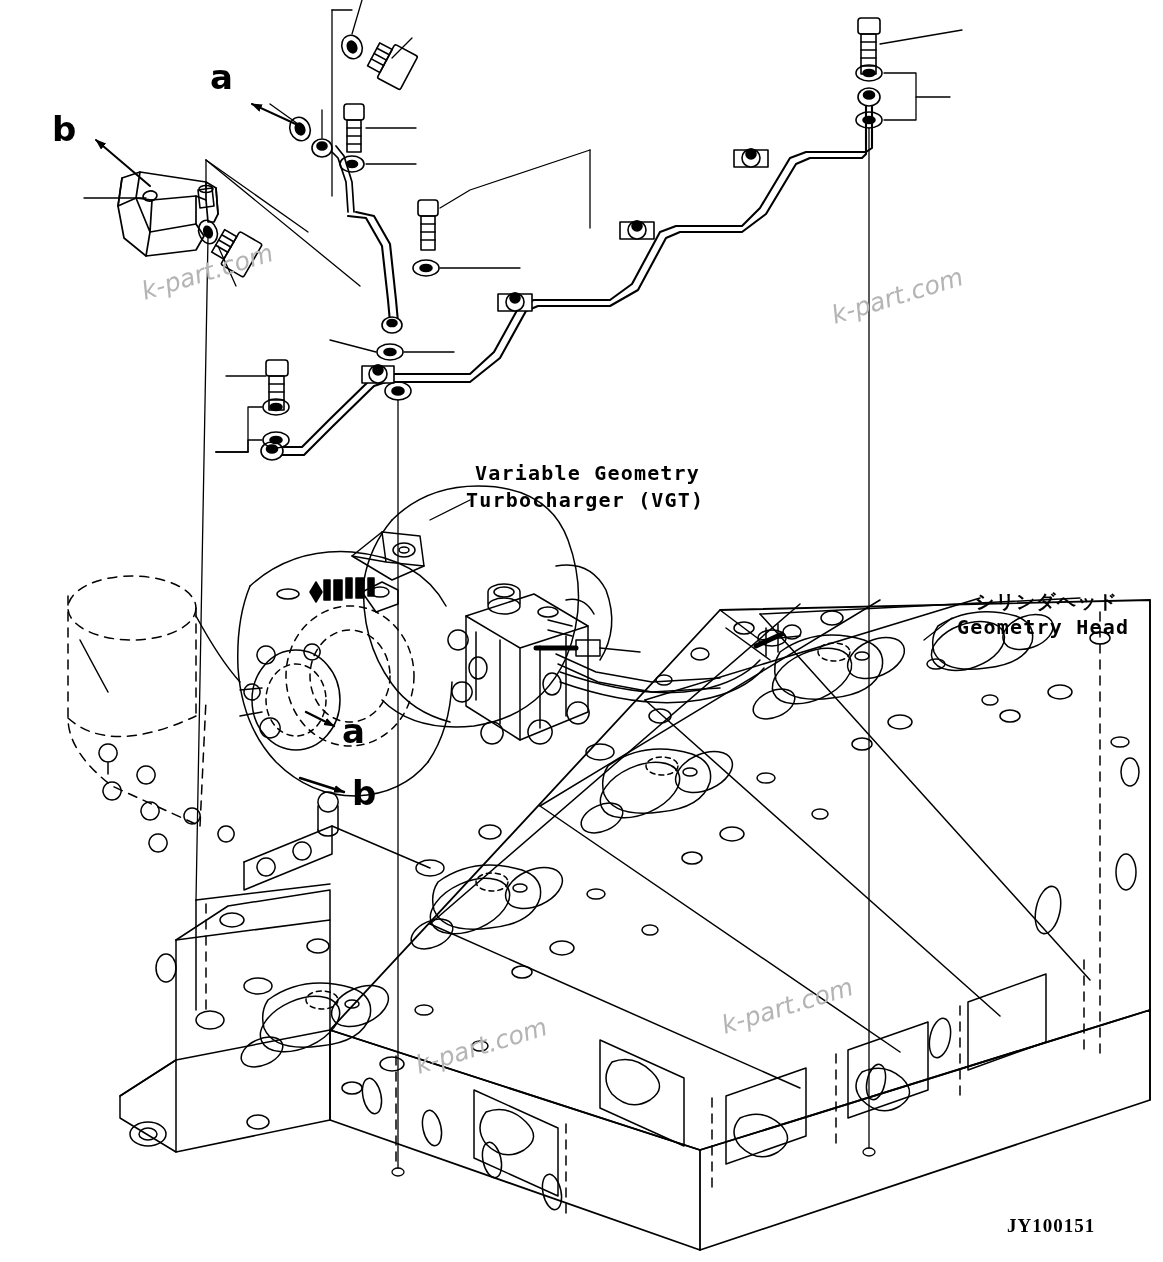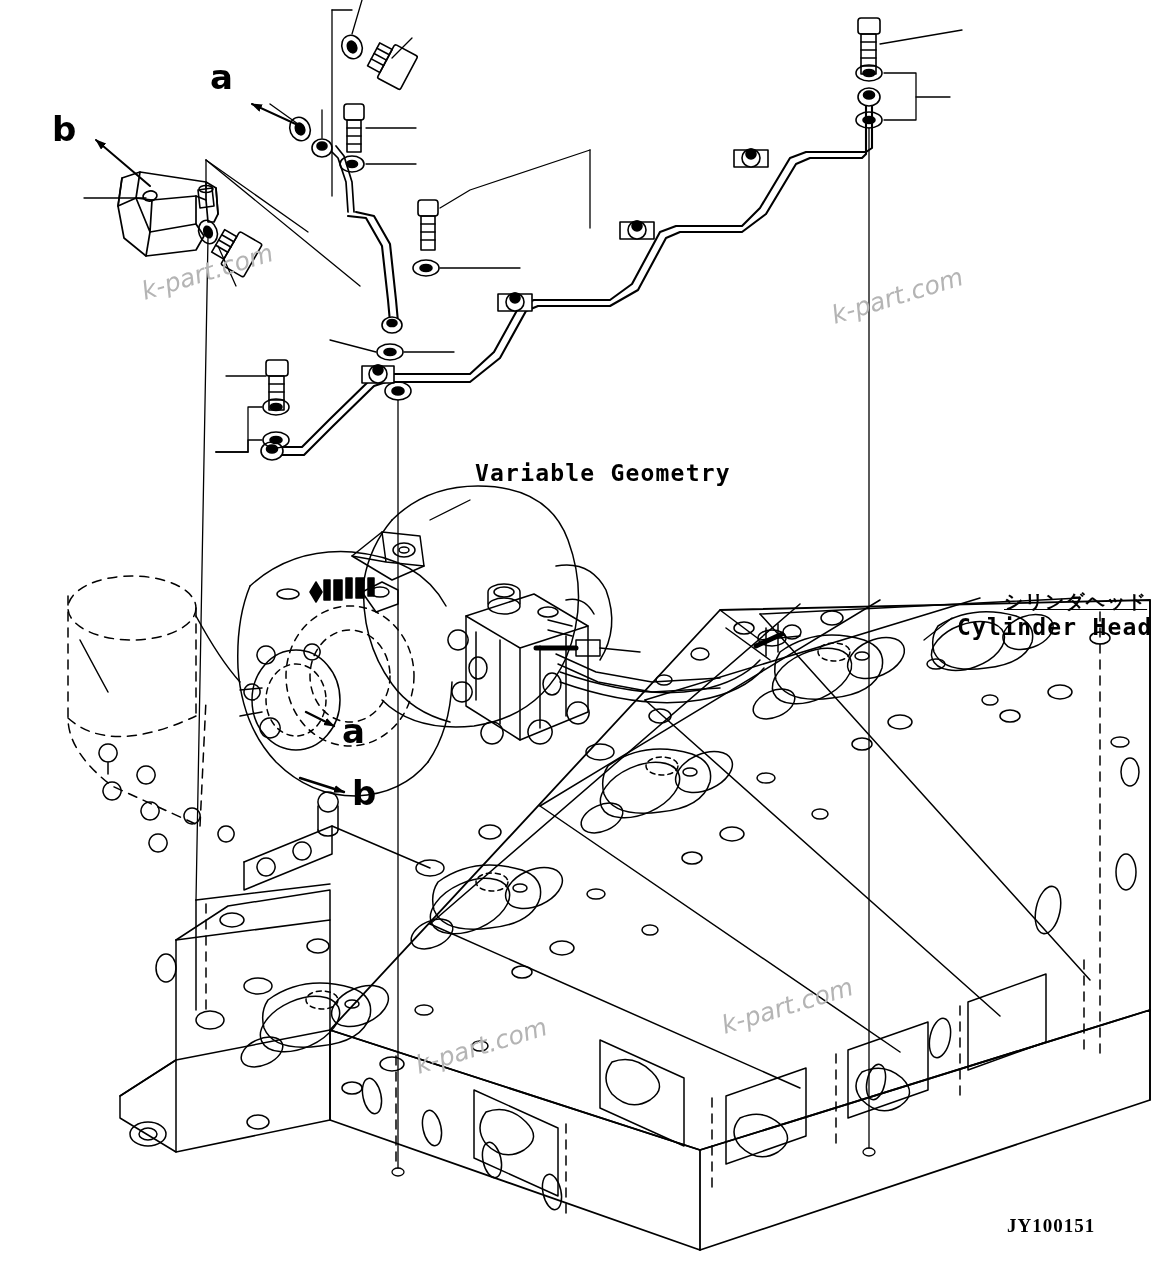--- a/index.html
+++ b/index.html
@@ -10,21 +10,21 @@
   }
   #sheet{position:absolute;left:0;top:0;width:1163px;height:1262px;background:#ffffff;}
   svg{position:absolute;left:0;top:0;}
   .lbl{position:absolute;white-space:pre;color:#000;}
   .callout{
     font-family:"DejaVu Sans","Liberation Sans",sans-serif;
     font-weight:700;font-size:34px;line-height:1;letter-spacing:0;
   }
   .cap{
     font-family:"DejaVu Sans Mono","Liberation Mono",monospace;
-    font-weight:700;font-size:23px;line-height:25px;letter-spacing:1.2px;
+    font-weight:700;font-size:20px;line-height:25px;letter-spacing:1.2px;
   }
   .cap-jp{
     font-family:"DejaVu Sans","Liberation Sans",sans-serif;
     font-weight:700;font-size:19px;line-height:24px;letter-spacing:1px;
   }
   .dwgno{
     font-family:Liberation Serif, serif;
     font-weight:700;font-size:19px;letter-spacing:1px;
   }
   .wm{
@@ -539,23 +539,24 @@
 
   </g>
 </svg>
 
 <div class="lbl callout" style="left:210px;top:60px;">a</div>
 <div class="lbl callout" style="left:52px;top:112px;">b</div>
 <div class="lbl callout" style="left:342px;top:714px;">a</div>
 <div class="lbl callout" style="left:352px;top:776px;">b</div>
 
 <div class="lbl cap" style="left:475px;top:461px;">Variable Geometry</div>
-
-<div class="lbl cap-jp" style="left:1004px;top:589px;text-decoration:underline;">シリンダヘッド</div>
-<div class="lbl cap" style="left:957px;top:615px;">Cylinder Head</div>
+<div class="lbl cap" style="left:466px;top:488px;">Turbocharger (VGT)</div>
+
+<div class="lbl cap-jp" style="left:975px;top:589px;">シリンダヘッド</div>
+<div class="lbl cap" style="left:957px;top:615px;">Geometry Head</div>
 
 <div class="lbl dwgno" style="left:1007px;top:1215px;">JY100151</div>
 
 <div class="wm" style="left:138px;top:278px;transform:rotate(-17deg);">k-part.com</div>
 <div class="wm" style="left:828px;top:302px;transform:rotate(-17deg);">k-part.com</div>
 <div class="wm" style="left:412px;top:1052px;transform:rotate(-17deg);">k-part.com</div>
 <div class="wm" style="left:718px;top:1012px;transform:rotate(-17deg);">k-part.com</div>
 
 </div>
 

